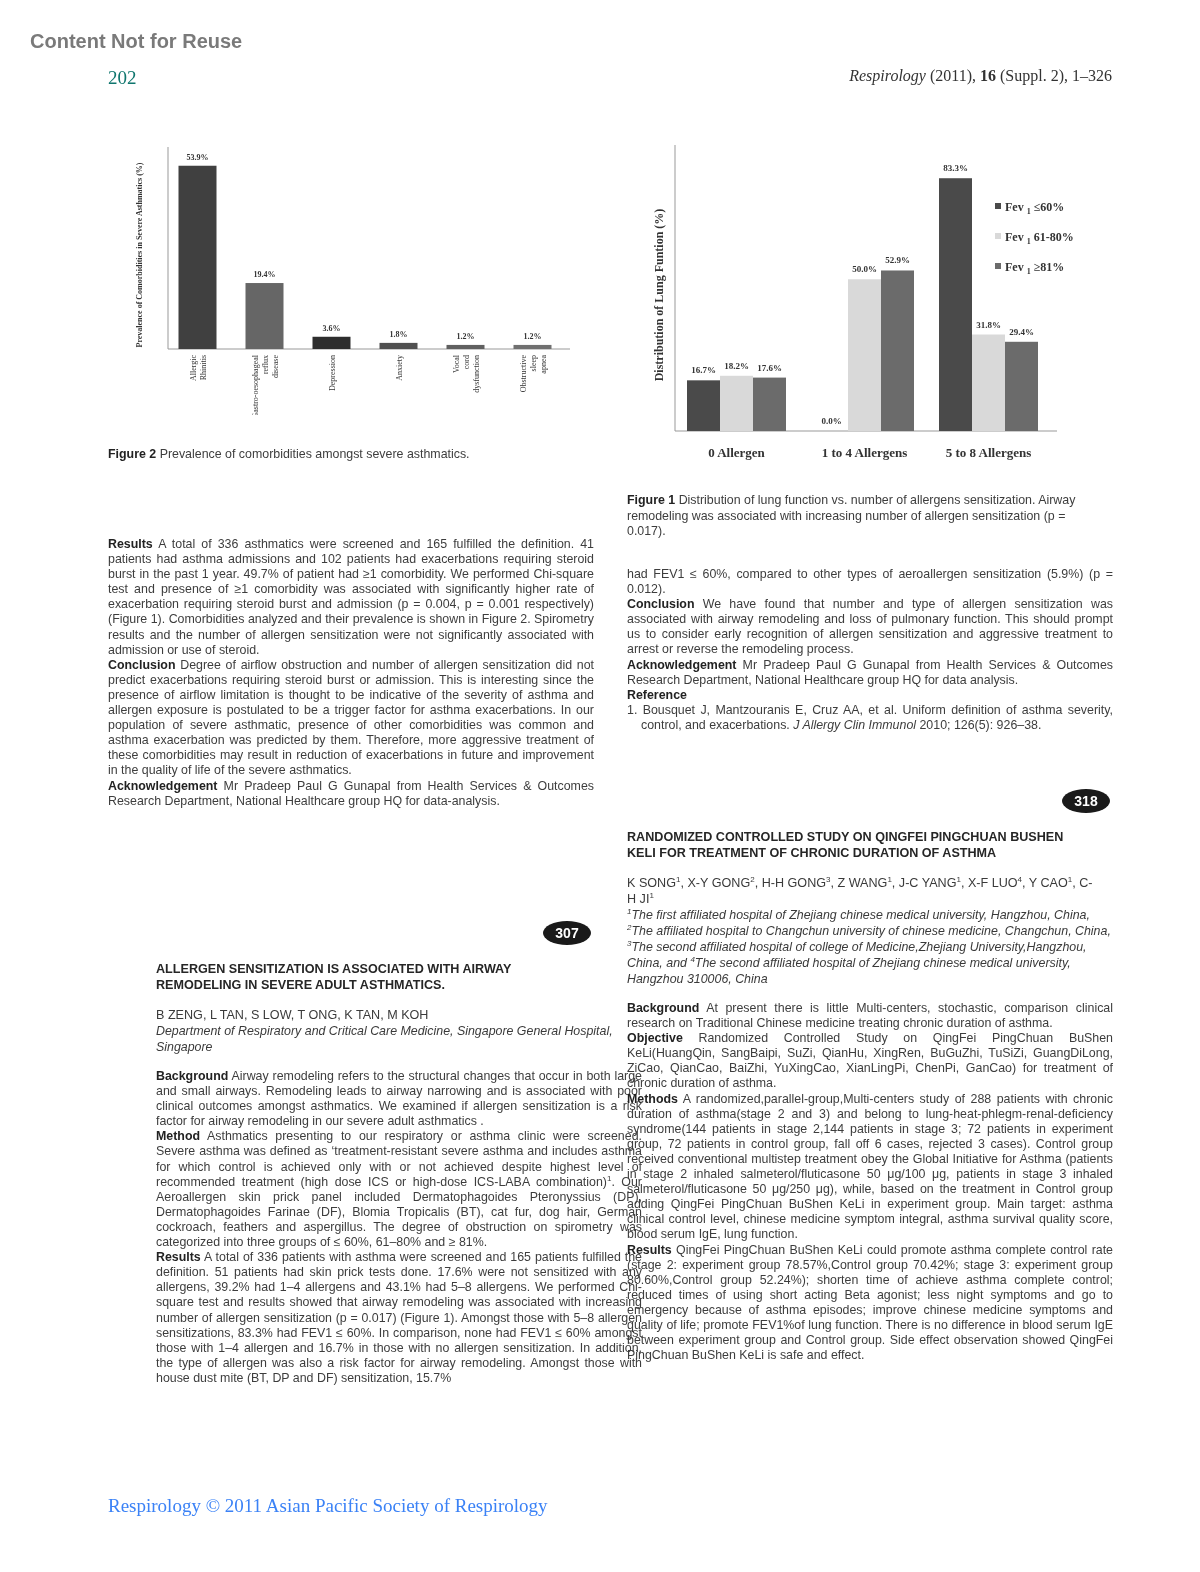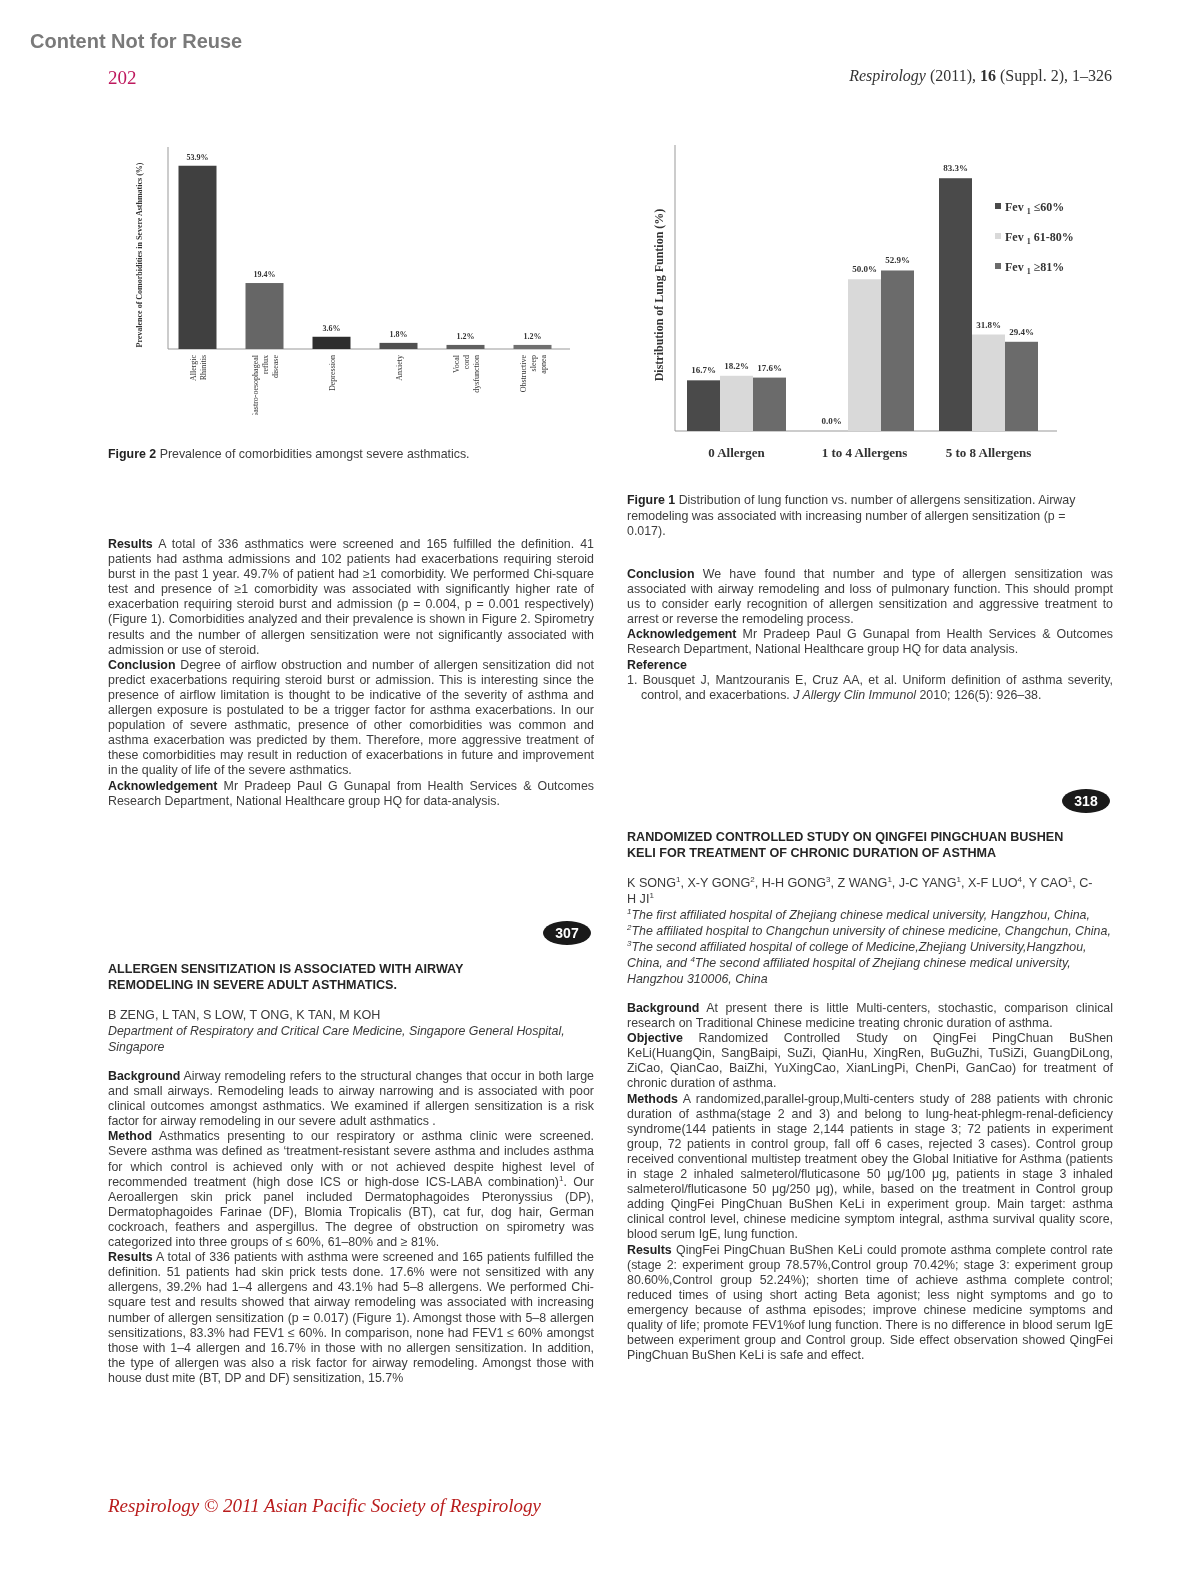--- a/index.html
+++ b/index.html
@@ -1,22 +1,22 @@
 <!DOCTYPE html>
 <html><head>
 <meta charset="utf-8">
 <style>
   html, body { margin: 0; padding: 0; background: #ffffff; }
   body { width: 1200px; height: 1572px; position: relative; overflow: hidden; font-family: "Liberation Sans", sans-serif; color: #3a3a3a; }
   .watermark { position: absolute; left: 30px; top: 30px; font-family: "Liberation Sans", sans-serif; font-size: 20px; color: #7a7a7a; font-weight: bold; }
-  .page-num { position: absolute; left: 108px; top: 67px; font-family: "Liberation Serif", serif; font-size: 19px; color: #be185d; }
+  .page-num { position: absolute; left: 108px; top: 67px; font-family: "Liberation Serif", serif; font-size: 19px; color: #0f766e; }
   .running-head { position: absolute; right: 88px; top: 67px; font-family: "Liberation Serif", serif; font-size: 16px; color: #333; }
   .running-head .jn { font-style: italic; }
   .running-head .vol { font-weight: bold; }
-  .footer { position: absolute; left: 108px; top: 1495px; font-family: "Liberation Serif", serif; font-size: 19px; color: #b91c1c; font-style: italic; }
+  .footer { position: absolute; left: 108px; top: 1495px; font-family: "Liberation Serif", serif; font-size: 19px; color: #3b82f6; }
 
   .col { position: absolute; width: 486px; font-size: 12.4px; line-height: 15.1px; text-align: justify; color: #3d3d3d; }
   .col-left { left: 108px; }
   .col-right { left: 627px; }
   .para { margin: 0; }
   .para b { color: #222; }
   .caption { font-size: 12.4px; line-height: 15.5px; color: #3d3d3d; text-align: left; margin-top: 13px; }
   .caption b { color: #222; }
 
   .badge { position: absolute; background: #1a1a1a; color: #fff; font-weight: bold; font-size: 14px; border-radius: 50%; width: 48px; height: 24px; line-height: 24px; text-align: center; }
@@ -106,34 +106,35 @@
 
 <div class="col col-left caption" style="top:434px;"><b>Figure 2</b><span> Prevalence of comorbidities amongst severe asthmatics.</span></div>
 
 <div class="col col-left" style="top:489px;margin-top:48px;">
   <p class="para"><b>Results</b><span> A total of 336 asthmatics were screened and 165 fulfilled the definition. 41 patients had asthma admissions and 102 patients had exacerbations requiring steroid burst in the past 1 year. 49.7% of patient had ≥1 comorbidity. We performed Chi-square test and presence of ≥1 comorbidity was associated with significantly higher rate of exacerbation requiring steroid burst and admission (p = 0.004, p = 0.001 respectively) (Figure 1). Comorbidities analyzed and their prevalence is shown in Figure 2. Spirometry results and the number of allergen sensitization were not significantly associated with admission or use of steroid.</span></p>
   <p class="para"><b>Conclusion</b><span> Degree of airflow obstruction and number of allergen sensitization did not predict exacerbations requiring steroid burst or admission. This is interesting since the presence of airflow limitation is thought to be indicative of the severity of asthma and allergen exposure is postulated to be a trigger factor for asthma exacerbations. In our population of severe asthmatic, presence of other comorbidities was common and asthma exacerbation was predicted by them. Therefore, more aggressive treatment of these comorbidities may result in reduction of exacerbations in future and improvement in the quality of life of the severe asthmatics.</span></p>
   <p class="para"><b>Acknowledgement</b><span> Mr Pradeep Paul G Gunapal from Health Services &amp; Outcomes Research Department, National Healthcare group HQ for data-analysis.</span></p>
 </div>
 
 <div class="badge" style="left:543px; top:921px;">307</div>
-<div class="col col-left" style="top:961px;">
+<div class="col col-left" style="top:961px;margin-left:48px;">
   <p class="title" style="width:420px;">ALLERGEN SENSITIZATION IS ASSOCIATED WITH AIRWAY REMODELING IN SEVERE ADULT ASTHMATICS.</p>
   <div style="height:14px;"></div>
   <p class="authors">B ZENG, L TAN, S LOW, T ONG, K TAN, M KOH</p>
   <p class="affil" style="width:480px;">Department of Respiratory and Critical Care Medicine, Singapore General Hospital, Singapore</p>
   <div style="height:14px;"></div>
   <p class="para"><b>Background</b><span> Airway remodeling refers to the structural changes that occur in both large and small airways. Remodeling leads to airway narrowing and is associated with poor clinical outcomes amongst asthmatics. We examined if allergen sensitization is a risk factor for airway remodeling in our severe adult asthmatics .</span></p>
   <p class="para"><b>Method</b><span> Asthmatics presenting to our respiratory or asthma clinic were screened. Severe asthma was defined as ‘treatment-resistant severe asthma and includes asthma for which control is achieved only with or not achieved despite highest level of recommended treatment (high dose ICS or high-dose ICS-LABA combination)</span><sup>1</sup><span>. Our Aeroallergen skin prick panel included Dermatophagoides Pteronyssius (DP), Dermatophagoides Farinae (DF), Blomia Tropicalis (BT), cat fur, dog hair, German cockroach, feathers and aspergillus. The degree of obstruction on spirometry was categorized into three groups of ≤ 60%, 61–80% and ≥ 81%.</span></p>
   <p class="para"><b>Results</b><span> A total of 336 patients with asthma were screened and 165 patients fulfilled the definition. 51 patients had skin prick tests done. 17.6% were not sensitized with any allergens, 39.2% had 1–4 allergens and 43.1% had 5–8 allergens. We performed Chi-square test and results showed that airway remodeling was associated with increasing number of allergen sensitization (p = 0.017) (Figure 1). Amongst those with 5–8 allergen sensitizations, 83.3% had FEV1 ≤ 60%. In comparison, none had FEV1 ≤ 60% amongst those with 1–4 allergen and 16.7% in those with no allergen sensitization. In addition, the type of allergen was also a risk factor for airway remodeling. Amongst those with house dust mite (BT, DP and DF) sensitization, 15.7%</span></p>
 </div>
 
 <div class="col col-right caption" style="top:480px; width:475px;"><b>Figure 1</b><span> Distribution of lung function vs. number of allergens sensitization. Airway remodeling was associated with increasing number of allergen sensitization (p = 0.017).</span></div>
 
 <div class="col col-right" style="top:567px;">
+  <p class="para">had FEV1 ≤ 60%, compared to other types of aeroallergen sensitization (5.9%) (p = 0.012).</p>
   <p class="para"><b>Conclusion</b><span> We have found that number and type of allergen sensitization was associated with airway remodeling and loss of pulmonary function. This should prompt us to consider early recognition of allergen sensitization and aggressive treatment to arrest or reverse the remodeling process.</span></p>
   <p class="para"><b>Acknowledgement</b><span> Mr Pradeep Paul G Gunapal from Health Services &amp; Outcomes Research Department, National Healthcare group HQ for data analysis.</span></p>
   <p class="para"><b>Reference</b></p>
   <p class="para ref-list"><span>1. </span><span>Bousquet J, Mantzouranis E, Cruz AA, et al. Uniform definition of asthma severity, control, and exacerbations. </span><i>J Allergy Clin Immunol</i><span> 2010; 126(5): 926–38.</span></p>
 </div>
 
 <div class="badge" style="left:1062px; top:789px;">318</div>
 <div class="col col-right" style="top:829px;">
   <p class="title" style="width:440px;">RANDOMIZED CONTROLLED STUDY ON QINGFEI PINGCHUAN BUSHEN KELI FOR TREATMENT OF CHRONIC DURATION OF ASTHMA</p>
   <div style="height:14px;"></div>

